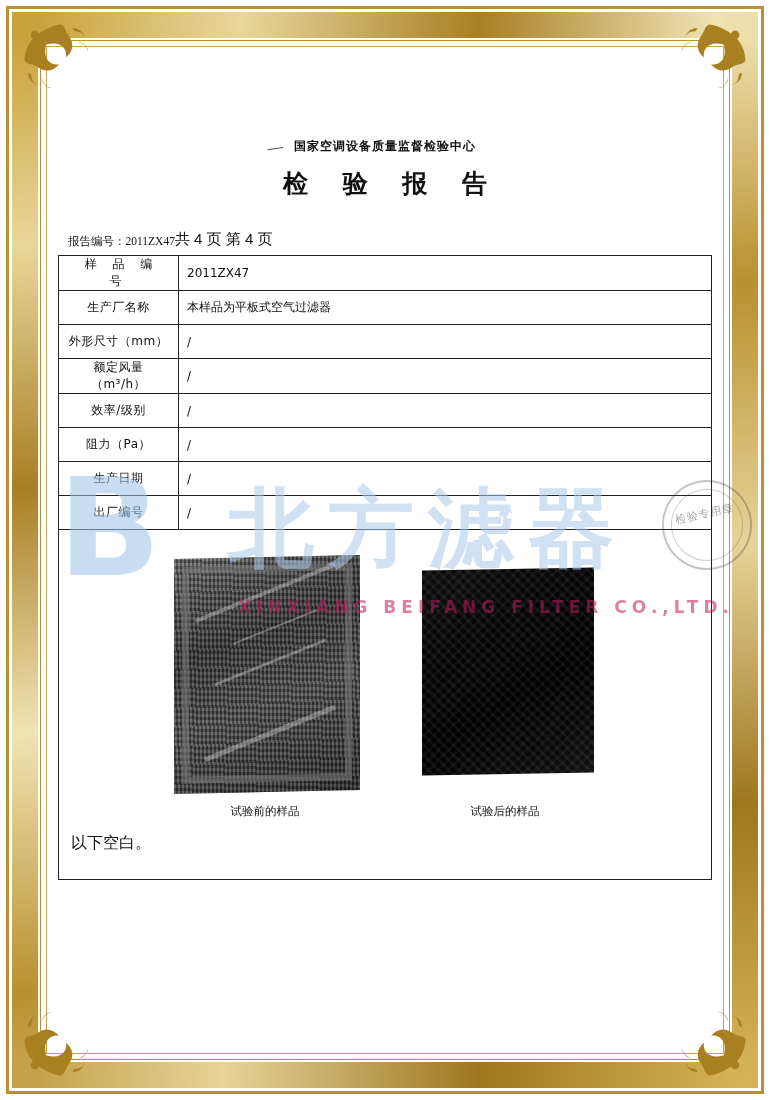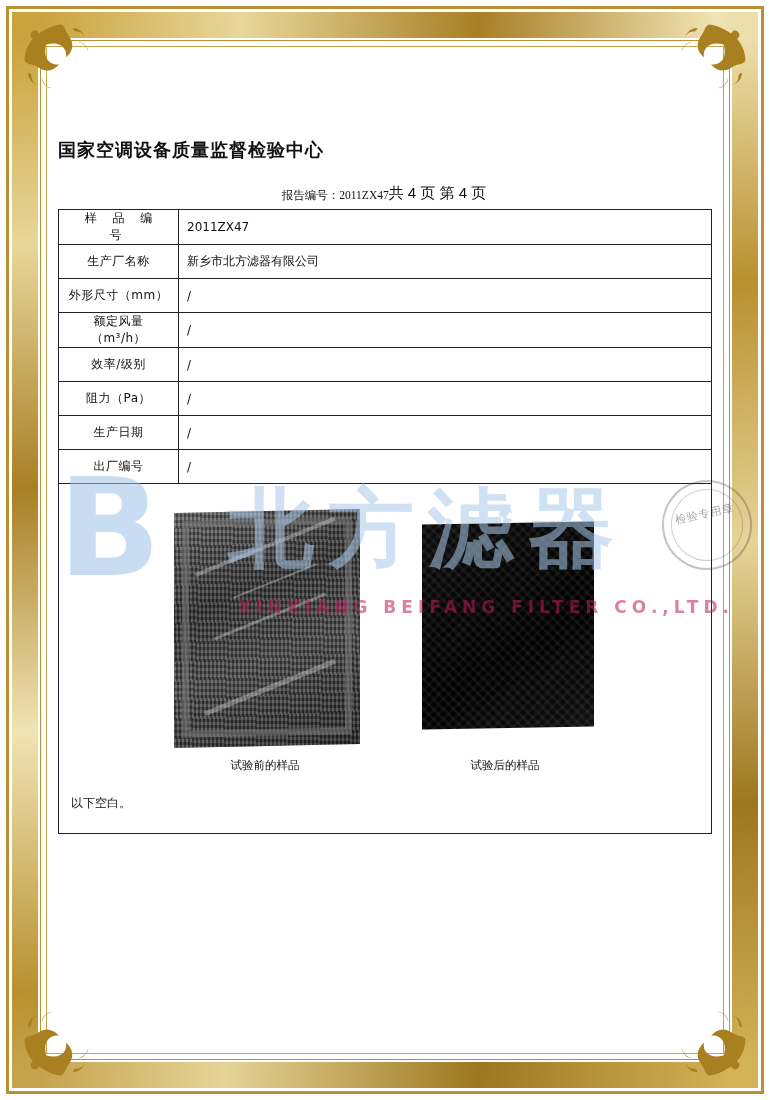--- a/index.html
+++ b/index.html
@@ -65,43 +65,44 @@
   .content {
     position: absolute;
     left: 58px;
     top: 58px;
     width: 654px;
     height: 984px;
     box-sizing: border-box;
   }
 
   .doc-title1 {
-    font-size: 18px;
+    text-align: center;
+    font-size: 12px;
     font-weight: bold;
     letter-spacing: 1px;
     color: #111;
     margin-top: 80px;
     font-family: "DejaVu Sans", sans-serif;
   }
   .doc-title2 {
     text-align: center;
     font-size: 25px;
     font-weight: bold;
     letter-spacing: 13px;
     color: #111;
     margin-top: 12px;
     text-indent: 13px;
     font-family: "DejaVu Sans", sans-serif;
   }
 
   .meta-row {
     display: flex;
-    justify-content: center;
+    justify-content: flex-start;
     align-items: flex-end;
-    margin-top: 22px;
+    margin-top: 30px;
     padding: 0 12px 0 10px;
     font-size: 11.5px;
     color: #111;
   }
   .meta-left { font-family: "Liberation Serif", serif; }
   .meta-right { font-family: Liberation Sans, sans-serif; font-size: 15px; }
 
   table.report {
     width: 100%;
     border-collapse: collapse;
@@ -166,23 +167,23 @@
     background: #ffffff;
   }
   .photo-caption {
     text-align: center;
     font-size: 11.5px;
     margin-top: 8px;
     color: #111;
     font-family: "DejaVu Sans", sans-serif;
   }
   .blank-note {
-    font-size: 12px;
-    color: #111;
-    margin-top: 22px;
+    font-size: 16px;
+    color: #111;
+    margin-top: 14px;
     padding-left: 2px;
     font-family: "DejaVu Sans", sans-serif;
   }
 
   
   .ph1-bg {
     position: absolute; left: 14px; top: 6px; right: 10px; bottom: 4px;
     background:
       repeating-linear-gradient(87deg, rgba(255,255,255,.10) 0 2px, rgba(0,0,0,.25) 2px 4px),
       repeating-linear-gradient(3deg, rgba(255,255,255,.08) 0 3px, rgba(0,0,0,.22) 3px 6px),
@@ -346,39 +347,40 @@
       <path d="M72 30 C78 30 84 36 84 42 C82 34 78 32 72 30 Z"></path>
       <path d="M30 72 C30 78 36 84 42 84 C34 82 32 78 30 72 Z"></path>
     </svg>
   </div>
 
   <div class="content">
 
     <div class="tick"></div>
 
     <div class="doc-title1">国家空调设备质量监督检验中心</div>
+    <div class="doc-title2">检 验 报 告</div>
 
     <div class="meta-row">
       <div class="meta-left">报告编号：2011ZX47</div>
       <div class="meta-right">共 4 页  第 4 页</div>
     </div>
 
     <table class="report">
       <colgroup>
           <col style="width:120px">
           <col>
         </colgroup>
       <tbody>
         <tr>
           <td class="label sp">样 品 编 号</td>
           <td class="value">2011ZX47</td>
         </tr>
         <tr>
           <td class="label">生产厂名称</td>
-          <td class="value">新乡市北方滤器有限公司</td>
+          <td class="value">本样品为平板式空气过滤器</td>
         </tr>
         <tr>
           <td class="label">外形尺寸（mm）</td>
           <td class="value">/</td>
         </tr>
         <tr>
           <td class="label">额定风量（m³/h）</td>
           <td class="value">/</td>
         </tr>
         <tr>

